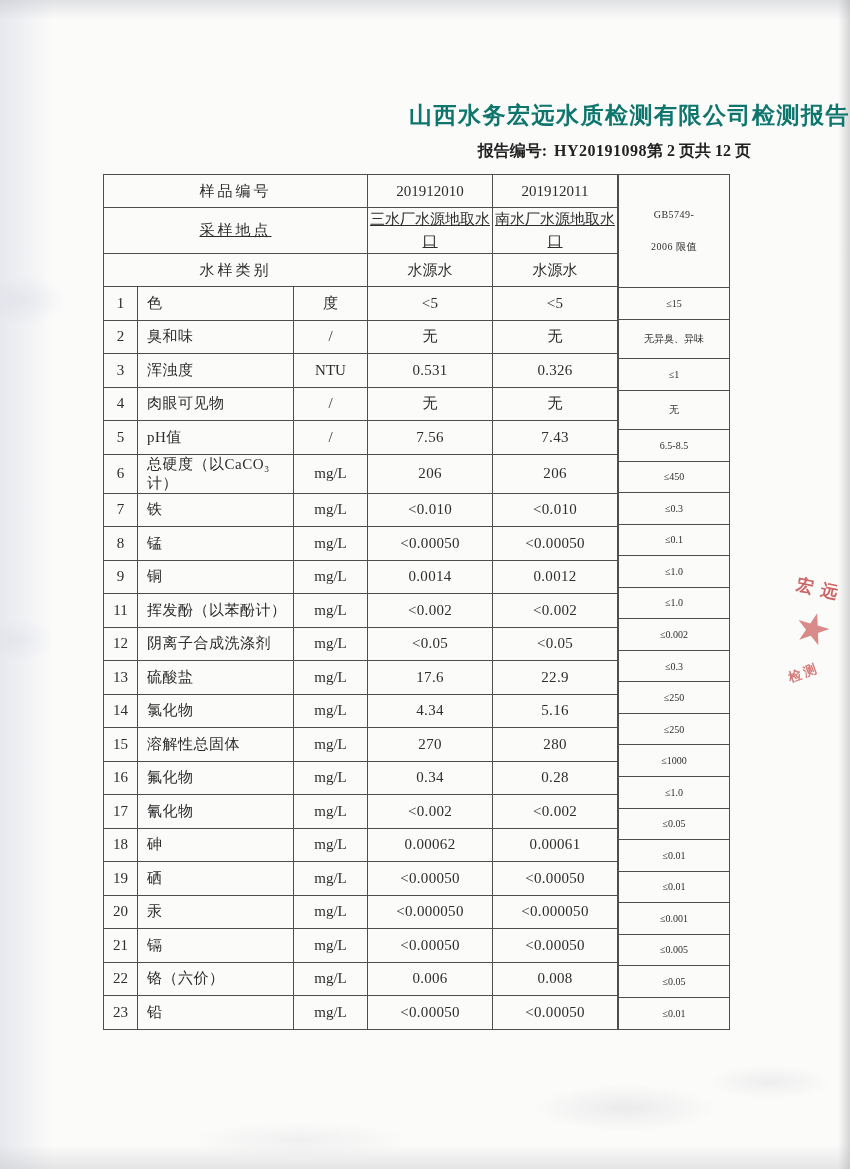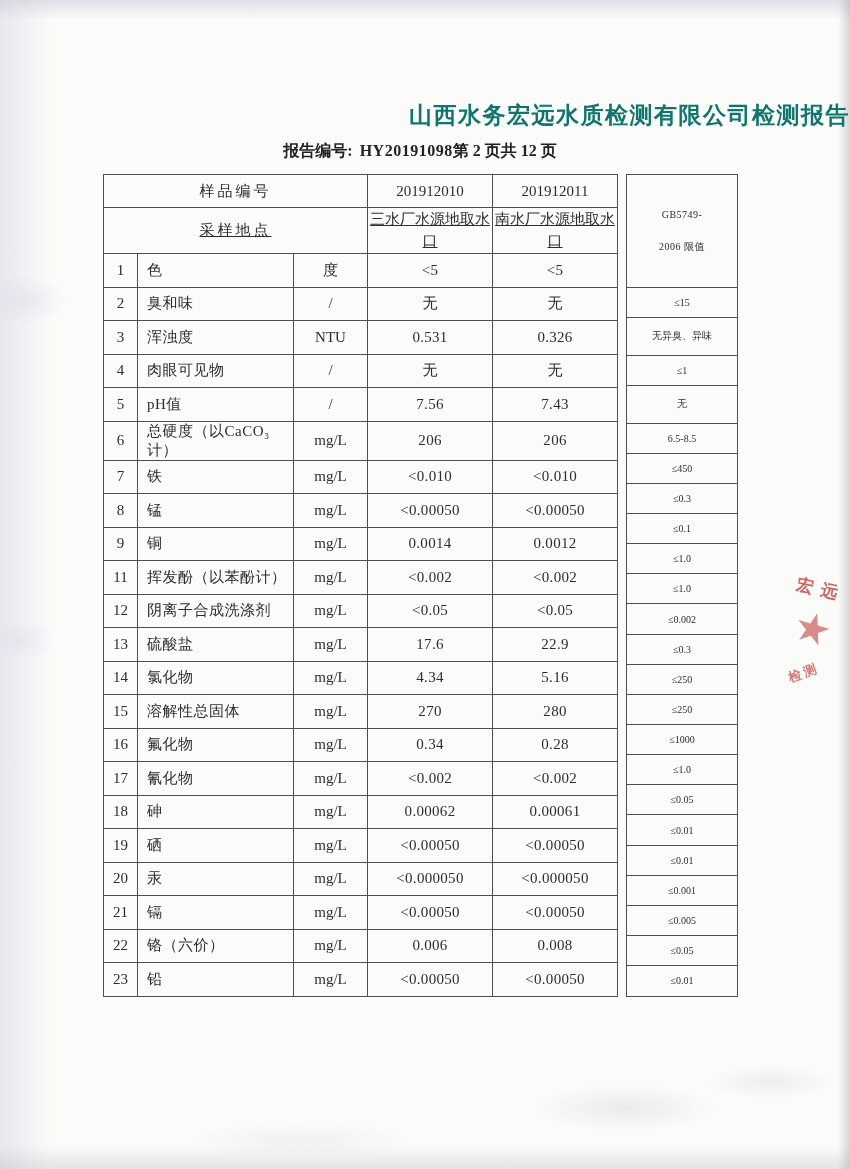--- a/index.html
+++ b/index.html
@@ -25,27 +25,27 @@
     radial-gradient(ellipse 60px 36px at 26px 300px,rgba(188,194,214,.22),transparent 70%),
     radial-gradient(ellipse 50px 30px at 20px 640px,rgba(188,194,214,.18),transparent 70%),
     radial-gradient(ellipse 160px 26px at 300px 1140px,rgba(182,182,188,.16),transparent 70%);}
   
   .doc-title{
     position:absolute;top:100px;left:0;width:100%;text-align:right;
     font-family:"Liberation Sans","DejaVu Sans",sans-serif;
     font-size:23px;font-weight:bold;letter-spacing:1.5px;color:#0f766e;
   }
   .meta-row{
-    position:absolute;top:141px;left:103px;width:634px;
-    display:flex;justify-content:center;align-items:baseline;
+    position:absolute;top:141px;left:117px;width:634px;
+    display:flex;justify-content:flex-end;align-items:baseline;
     font-size:16px;font-weight:bold;color:#222;
   }
   .meta-left .val{margin-left:7px;letter-spacing:.5px;}
   
-  .table-wrap{position:absolute;top:174px;left:103px;display:flex;gap:8px;}
+  .table-wrap{position:absolute;top:174px;left:103px;display:flex;gap:0;}
   table{border-collapse:collapse;table-layout:fixed;}
   .main-table{width:514px;}
   .main-table td,.limit-table td{
     border:1px solid #4e4e4e;text-align:center;vertical-align:middle;
     font-size:15px;padding:0 2px;overflow:hidden;
   }
   .main-table thead tr.h1{height:33px;}
   .main-table thead tr.h2{height:46px;text-decoration:underline;}
   .main-table thead tr.h3{height:33px;}
   .main-table tbody tr{height:33.5px;}
@@ -99,20 +99,25 @@
       <tr class="h1">
         <td colspan="3" class="head-label">样品编号</td>
         <td>201912010</td>
         <td>201912011</td>
       </tr>
       <tr class="h2">
         <td colspan="3" class="head-label">采样地点</td>
         <td class="loc-cell">三水厂水源地取水口</td>
         <td class="loc-cell">南水厂水源地取水口</td>
       </tr>
+      <tr class="h3">
+        <td colspan="3" class="head-label">水样类别</td>
+        <td>水源水</td>
+        <td>水源水</td>
+      </tr>
     </thead>
     <tbody id="main-rows">
         <tr>
           <td class="num-cell">1</td>
           <td class="param-cell">色</td>
           <td class="unit-cell">度</td>
           <td class="val-cell">&lt;5</td>
           <td class="val-cell">&lt;5</td>
         </tr>
         <tr>

